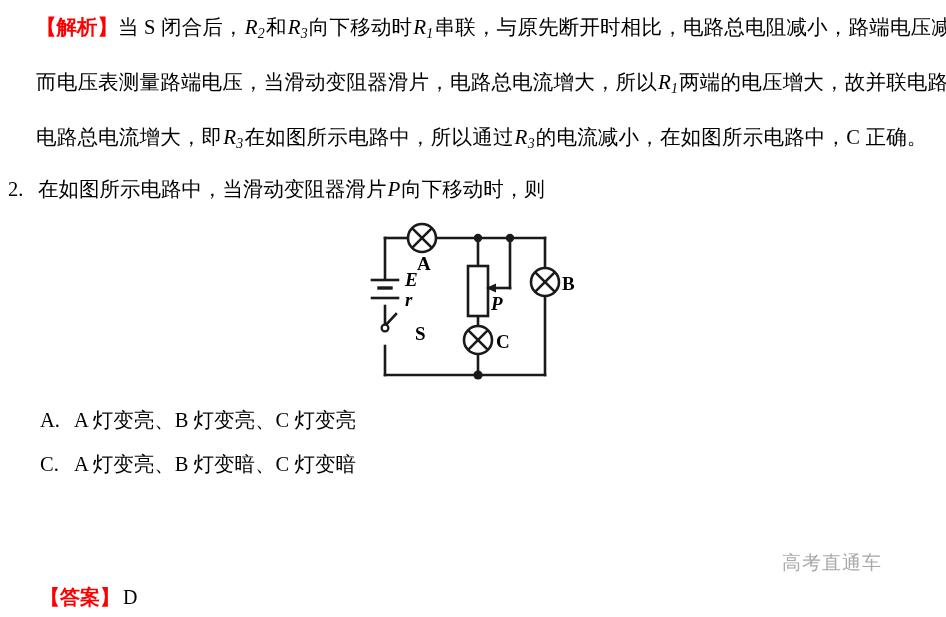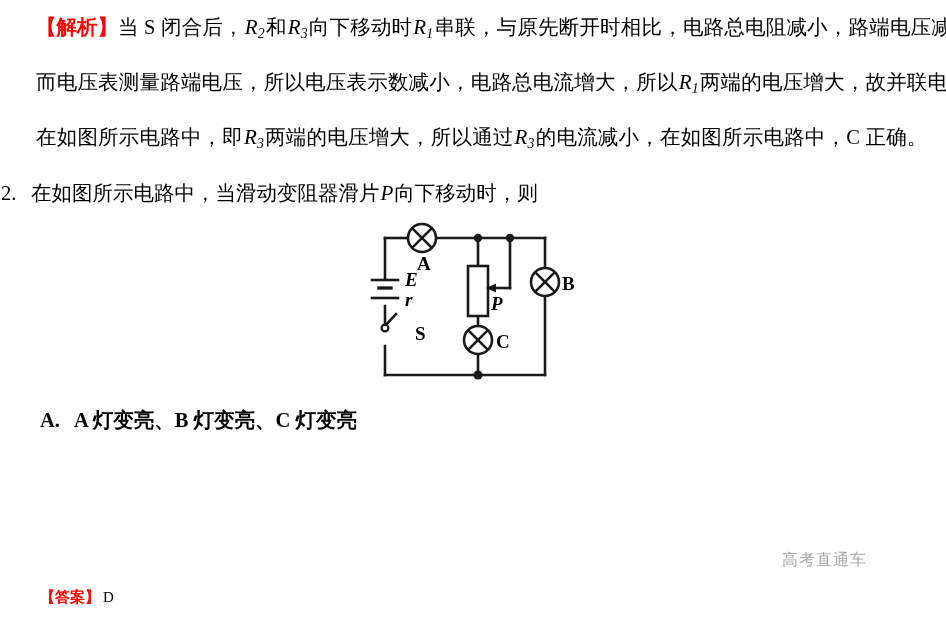--- a/index.html
+++ b/index.html
@@ -44,24 +44,24 @@
   }
   .ital sub {
     font-style: italic;
     font-size: 0.66em;
     vertical-align: -0.28em;
   }
 
   
   .q-stem {
     position: absolute;
-    left: 1px;
+    left: 8px;
     top: 178px;
     font-size: 20.5px;
-    line-height: 30px;
+    line-height: 22px;
     white-space: nowrap;
   }
   .q-num {
     display: inline-block;
     width: 30px;
   }
 
   
   .figure {
     position: absolute;
@@ -77,68 +77,67 @@
     position: absolute;
     left: 40px;
     top: 398px;
     width: 520px;
   }
   .option-row {
     height: 44px;
     line-height: 44px;
     font-size: 20.5px;
     white-space: nowrap;
-    font-weight: bold;
   }
   .opt-letter {
     display: inline-block;
     min-width: 34px;
   }
 
   
   .answer {
     position: absolute;
     left: 40px;
     top: 580px;
-    font-size: 15px;
+    font-size: 20px;
     line-height: 34px;
     white-space: nowrap;
   }
   .answer .ans-val {
     padding-left: 3px;
     color: #000000;
   }
 
   
   .watermark {
     position: absolute;
     left: 782px;
     top: 550px;
     font-family: Liberation Mono, monospace;
-    font-size: 16px;
+    font-size: 19px;
     color: #a8a8a8;
     letter-spacing: 1px;
     user-select: none;
   }
 </style>
 </head>
 <body>
 
 <div class="analysis">
 
   <div class="analysis-line">
     <span class="tag-red">【解析】</span><span>当 S 闭合后，</span><span class="ital"><span>R</span><sub>2</sub></span><span>和</span><span class="ital"><span>R</span><sub>3</sub></span><span>向下移动时</span><span class="ital"><span>R</span><sub>1</sub></span><span>串联，与原先断开时相比，电路总电阻减小，路端电压减小，</span>
   </div>
 
   <div class="analysis-line">
-    <span>而电压表测量路端电压，所以电压表示数减小，电路总电流增大，所以</span><span class="ital"><span>R</span><sub>1</sub></span><span>两端的电压增大，故并联电路</span>
+    <span>而电压表测量路端电压，当滑动变阻器滑片，电路总电流增大，所以</span><span class="ital"><span>R</span><sub>1</sub></span><span>两端的电压增大，故并联电路</span>
   </div>
 
   <div class="analysis-line">
-    <span>在如图所示电路中，即</span><span class="ital"><span>R</span><sub>3</sub></span><span>两端的电压增大，所以通过</span><span class="ital"><span>R</span><sub>3</sub></span><span>的电流减小，在如图所示电路中，C 正确。</span>
+    <span>电路总电流增大，即</span><span class="ital"><span>R</span><sub>3</sub></span><span>在如图所示电路中，所以通过</span><span class="ital"><span>R</span><sub>3</sub></span><span>的电流减小，在如图所示电路中，C 正确。</span>
   </div>
 
 </div>
 
 <div class="q-stem">
   <span class="q-num">2.</span><span>在如图所示电路中，当滑动变阻器滑片</span><span class="ital">P</span><span>向下移动时，则</span>
 </div>
 
 <div class="figure">
   <svg width="230" height="175" viewBox="0 0 230 175" xmlns="http://www.w3.org/2000/svg">
@@ -213,19 +212,22 @@
     <text x="202" y="72" font-family="Liberation Serif, serif" font-size="19" font-weight="bold" fill="#000000">B</text>
     <text x="136" y="130" font-family="Liberation Serif, serif" font-size="19" font-weight="bold" fill="#000000">C</text>
     <text x="131" y="92" font-family="Liberation Serif, serif" font-size="19" font-style="italic" font-weight="bold" fill="#000000">P</text>
   </svg>
 </div>
 
 <div class="options">
   <div class="option-row">
     <span class="opt-letter">A.</span><span>A 灯变亮、B 灯变亮、C 灯变亮</span>
   </div>
+  <div class="option-row">
+    <span class="opt-letter">C.</span><span>A 灯变亮、B 灯变暗、C 灯变暗</span>
+  </div>
 </div>
 
 <div class="answer">
   <span class="tag-red">【答案】</span><span class="ans-val">D</span>
 </div>
 
 <div class="watermark">高考直通车</div>
 
 </body></html>

